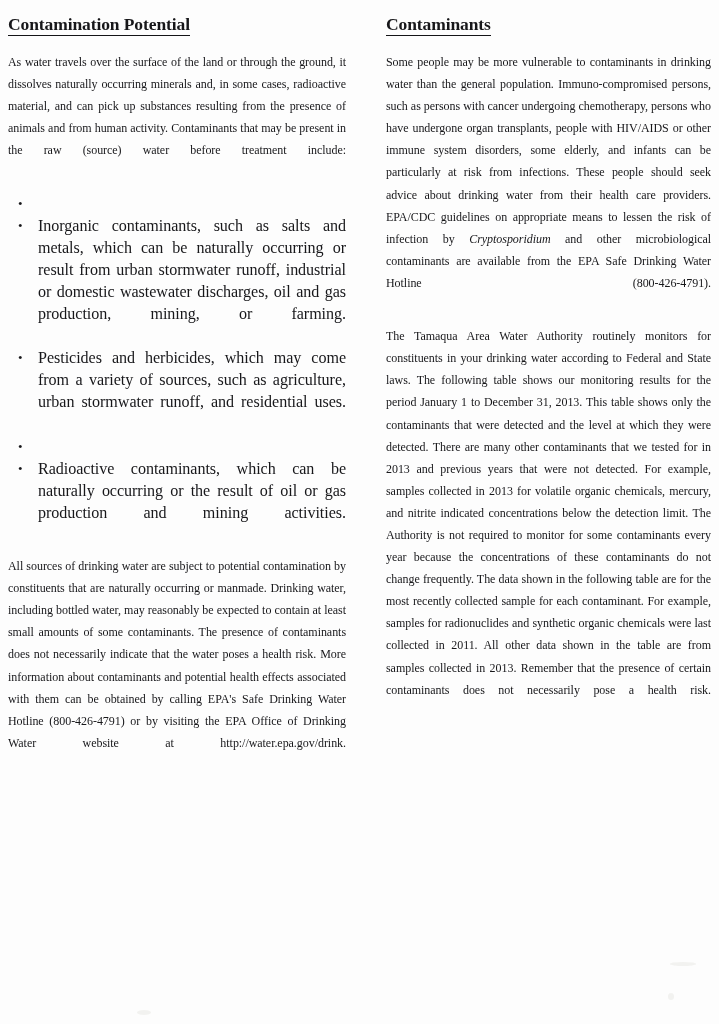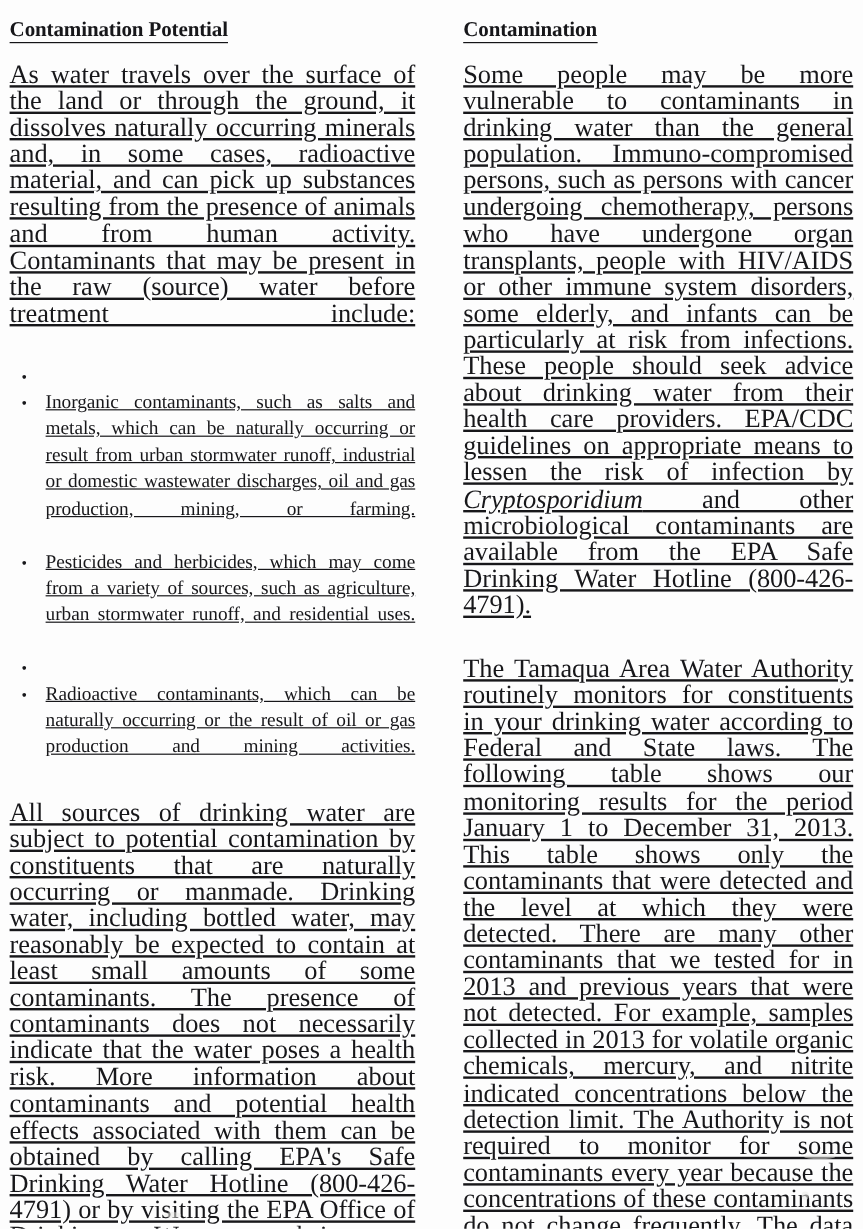--- a/index.html
+++ b/index.html
@@ -15,21 +15,20 @@
     color: #17171a;
     overflow: hidden;
     position: relative;
   }
   .page {
     position: relative;
     width: 719px;
     height: 1024px;
     box-sizing: border-box;
     padding: 14px 10px 0 8px;
-    text-decoration: underline;
   }
   .columns {
     display: flex;
     align-items: flex-start;
     gap: 40px;
   }
   .col {
     width: 338px;
     flex: 0 0 338px;
   }
@@ -48,21 +47,21 @@
     border-bottom: 1.6px solid #141417;
     padding-bottom: 1px;
   }
   .heading-wrap {
     margin: 0 0 8px 0;
   }
   .heading-wrap.spaced {
     margin-top: 17px;
   }
   p.body {
-    font-size: 22px;
+    font-size: 12px;
     line-height: 22.1px;
     margin: 0 0 9px 0;
     text-align: justify;
     text-justify: inter-word;
     letter-spacing: -0.05px;
     word-spacing: 0.1px;
   }
   ul.bullets {
     list-style: none;
     margin: 7px 0 9px 0;
@@ -133,21 +132,21 @@
           <span class="dot">•</span>
           <span>Radioactive contaminants, which can be naturally occurring or the result of oil or gas production and mining activities.</span>
         </li>
       </ul>
 
       <p class="body">All sources of drinking water are subject to potential contamination by constituents that are naturally occurring or manmade. Drinking water, including bottled water, may reasonably be expected to contain at least small amounts of some contaminants. The presence of contaminants does not necessarily indicate that the water poses a health risk. More information about contaminants and potential health effects associated with them can be obtained by calling EPA's Safe Drinking Water Hotline (800-426-4791) or by visiting the EPA Office of Drinking Water website at http://water.epa.gov/drink.</p>
     </div>
 
     <div class="col-right">
       <div class="heading-wrap">
-        <h2 class="heading">Contamination</h2>
+        <h2 class="heading">Contaminants</h2>
       </div>
       <p class="body"><span>Some people may be more vulnerable to contaminants in drinking water than the general population. Immuno-compromised persons, such as persons with cancer undergoing chemotherapy, persons who have undergone organ transplants, people with HIV/AIDS or other immune system disorders, some elderly, and infants can be particularly at risk from infections. These people should seek advice about drinking water from their health care providers. EPA/CDC guidelines on appropriate means to lessen the risk of infection by </span><span class="ital">Cryptosporidium</span><span> and other microbiological contaminants are available from the EPA Safe Drinking Water Hotline (800-426-4791).</span></p>
 
       <p class="body">The Tamaqua Area Water Authority routinely monitors for constituents in your drinking water according to Federal and State laws. The following table shows our monitoring results for the period January 1 to December 31, 2013. This table shows only the contaminants that were detected and the level at which they were detected. There are many other contaminants that we tested for in 2013 and previous years that were not detected. For example, samples collected in 2013 for volatile organic chemicals, mercury, and nitrite indicated concentrations below the detection limit. The Authority is not required to monitor for some contaminants every year because the concentrations of these contaminants do not change frequently. The data shown in the following table are for the most recently collected sample for each contaminant. For example, samples for radionuclides and synthetic organic chemicals were last collected in 2011. All other data shown in the table are from samples collected in 2013. Remember that the presence of certain contaminants does not necessarily pose a health risk.</p>
     </div>
 
   </div>
 
   <div class="smudge" style="left:137px; top:1010px; width:14px; height:5px;"></div>
   <div class="smudge" style="left:670px; top:962px; width:26px; height:4px;"></div>

